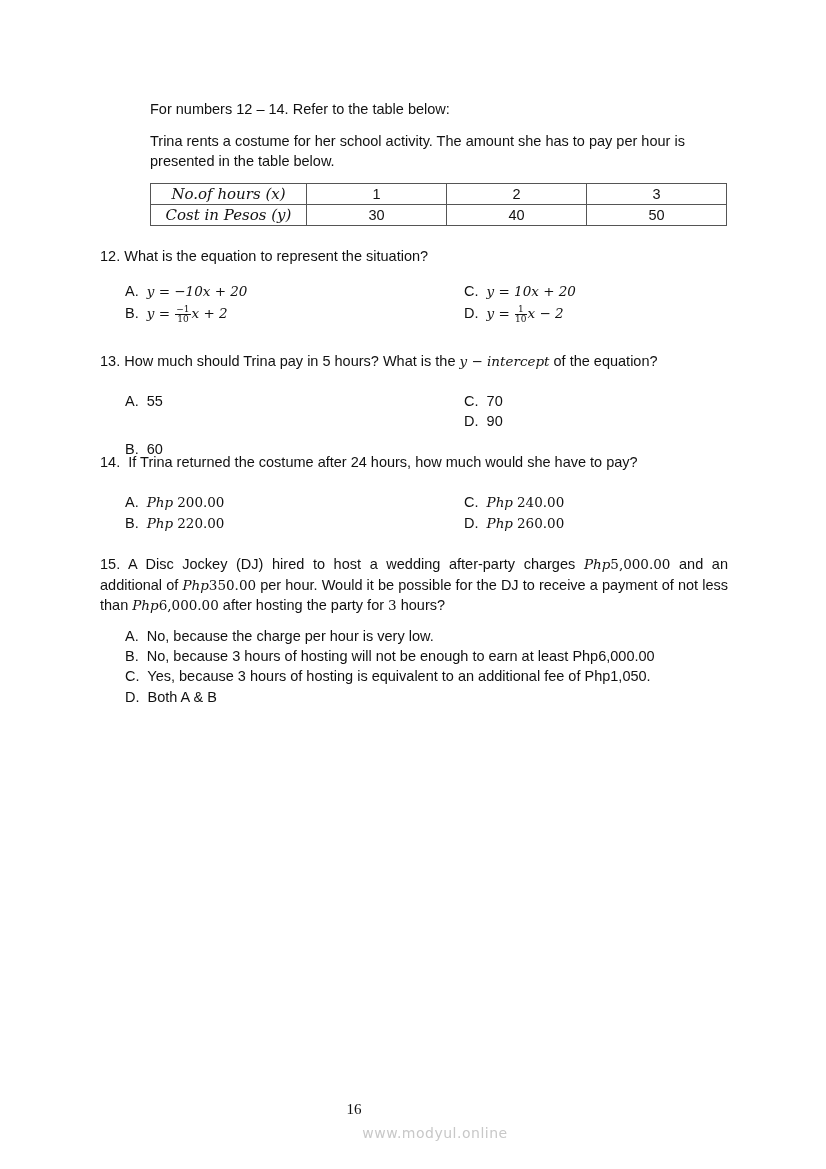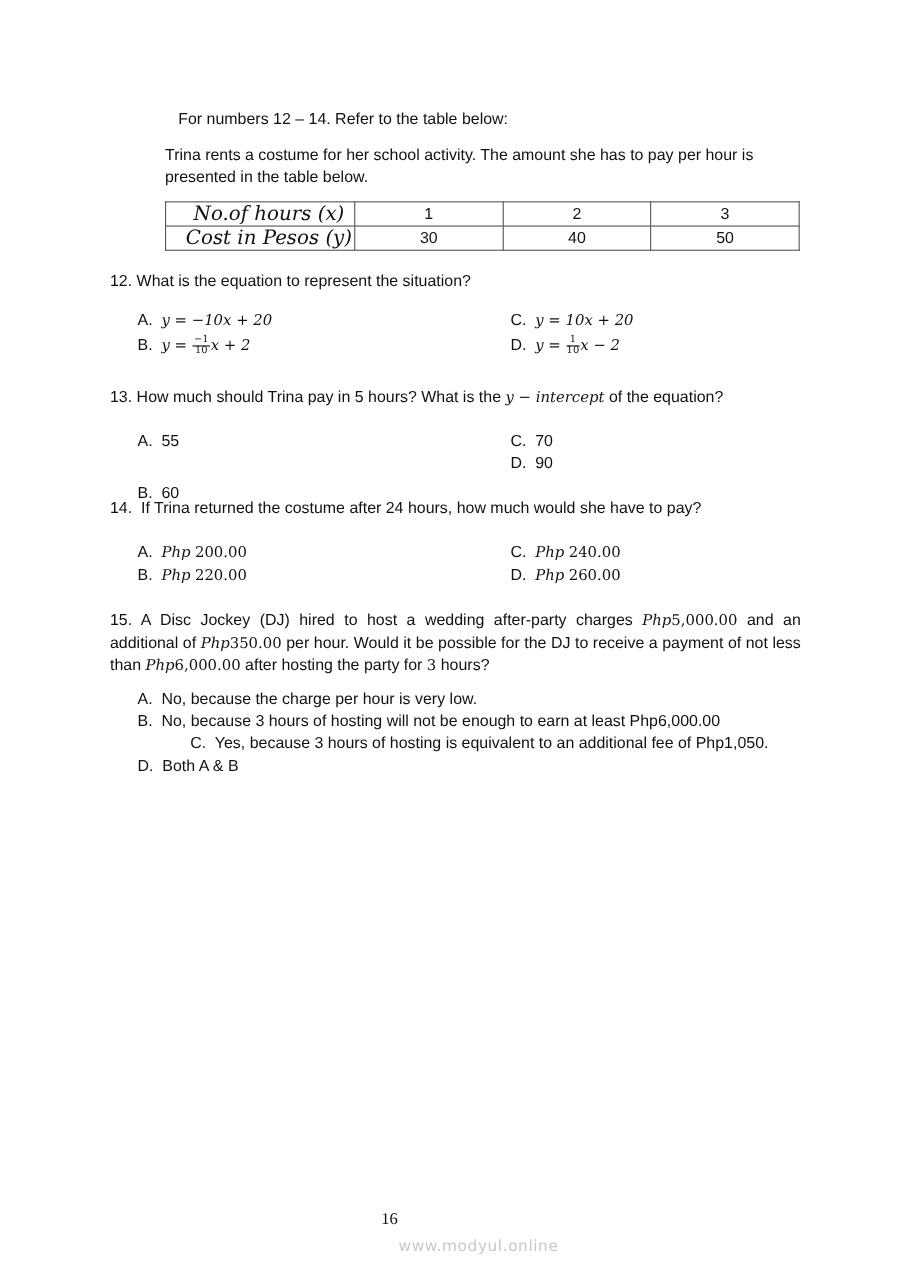--- a/index.html
+++ b/index.html
@@ -7,32 +7,32 @@
            font-family: "Liberation Sans", sans-serif; color: #111; font-size: 14.5px; }
     .abs { position: absolute; white-space: nowrap; }
     .math { font-family: "DejaVu Serif", "Liberation Serif", serif; font-style: italic; font-size: 13.5px; }
     .mathr { font-family: "DejaVu Serif", "Liberation Serif", serif; font-size: 13.5px; }
     .frac { display: inline-block; vertical-align: middle; text-align: center;
             font-family: "DejaVu Serif", "Liberation Serif", serif; font-size: 9px; line-height: 9px; margin: 0 1px; }
     .frac .num { display: block; border-bottom: 1px solid #111; padding: 0 1px; }
     .frac .den { display: block; }
     table.costs { position: absolute; left: 150px; top: 183px; width: 577px; border-collapse: collapse; }
     table.costs td { border: 1px solid #555; height: 20px; padding: 0; text-align: center; font-size: 14.5px; }
-    table.costs td.head { width: 155px; font-family: "DejaVu Serif", "Liberation Serif", serif; font-style: italic; font-size: 18px; padding-left: 16px; }
+    table.costs td.head { width: 155px; font-family: "DejaVu Serif", "Liberation Serif", serif; font-style: italic; font-size: 15px; }
     .para { position: absolute; font-size: 14.5px; line-height: 20.5px; }
     .q15 { left: 100px; top: 554px; width: 628px; text-align: justify; }
     .footer-page { position: absolute; left: 0; width: 708px; top: 1101px; text-align: center;
                    font-family: "Liberation Serif", serif; font-size: 15px; color: #111; }
     .footer-url { position: absolute; left: 0; width: 826px; top: 1125px; text-align: center;
                   font-family: "DejaVu Sans", sans-serif; font-size: 14px; color: #c8c8c8; letter-spacing: 0.5px; padding-left: 22px; }
   </style>
 </head>
 <body>
 
-<div class="abs" style="left:162px; top:101px;">For numbers 12 – 14. Refer to the table below:</div>
+<div class="abs" style="left:150px; top:101px;">For numbers 12 – 14. Refer to the table below:</div>
 <div class="abs" style="left:150px; top:133px; width:577px;">Trina rents a costume for her school activity. The amount she has to pay per hour is</div>
 <div class="abs" style="left:150px; top:153px;">presented in the table below.</div>
 
 <table class="costs">
   <tbody>
       <tr>
     <td class="head">No.of hours (x)</td>
     <td>1</td>
     <td>2</td>
     <td>3</td>
@@ -117,21 +117,21 @@
   <span>15.</span><span> A Disc Jockey (DJ) hired to host a wedding after-party charges </span><span class="math">Php</span><span class="mathr">5,000.00</span><span> and an additional of </span><span class="math">Php</span><span class="mathr">350.00</span><span> per hour.  Would it be possible for the DJ to receive a payment of not less than </span><span class="math">Php</span><span class="mathr">6,000.00</span><span> after hosting the party for </span><span class="mathr">3</span><span> hours?</span>
 </div>
 <div class="abs" style="left:125px; top:628px;">
   <span>A.</span>&nbsp;
   <span>No, because the charge per hour is very low.</span>
 </div>
 <div class="abs" style="left:125px; top:648px;">
   <span>B.</span>&nbsp;
   <span>No, because 3 hours of hosting will not be enough to earn at least Php6,000.00</span>
 </div>
-<div class="abs" style="left:125px; top:668px;margin-left:48px;">
+<div class="abs" style="left:125px; top:668px;">
   <span>C.</span>&nbsp;
   <span>Yes, because 3 hours of hosting is equivalent to an additional fee of Php1,050.</span>
 </div>
 <div class="abs" style="left:125px; top:689px;">
   <span>D.</span>&nbsp;
   <span>Both A &amp; B</span>
 </div>
 
 <div class="footer-page">16</div>
 <div class="footer-url">www.modyul.online</div>

